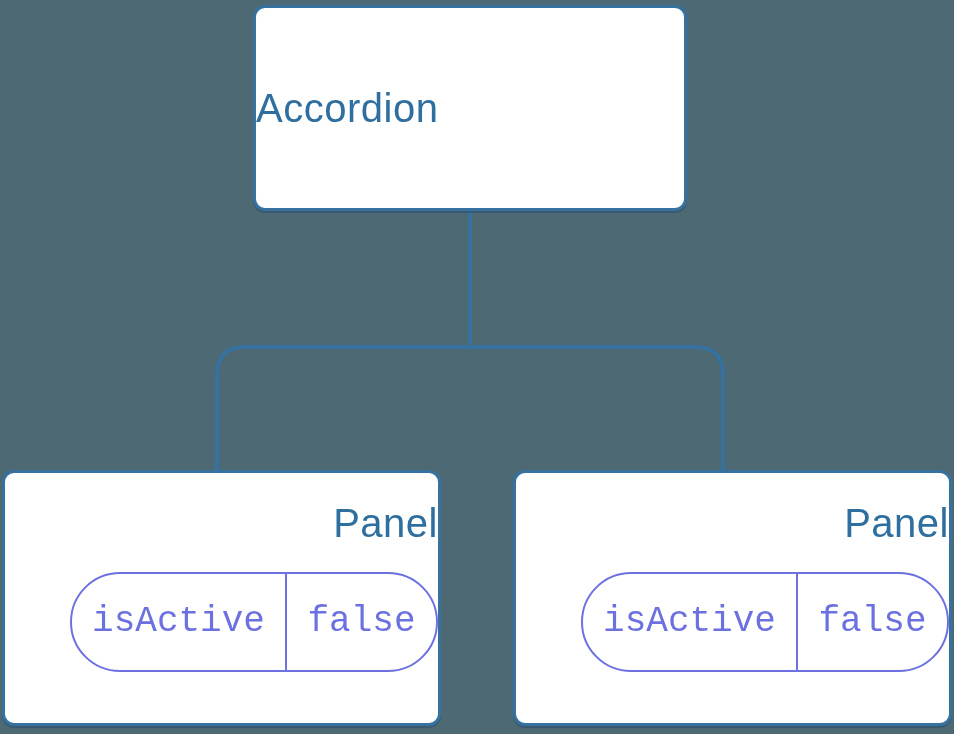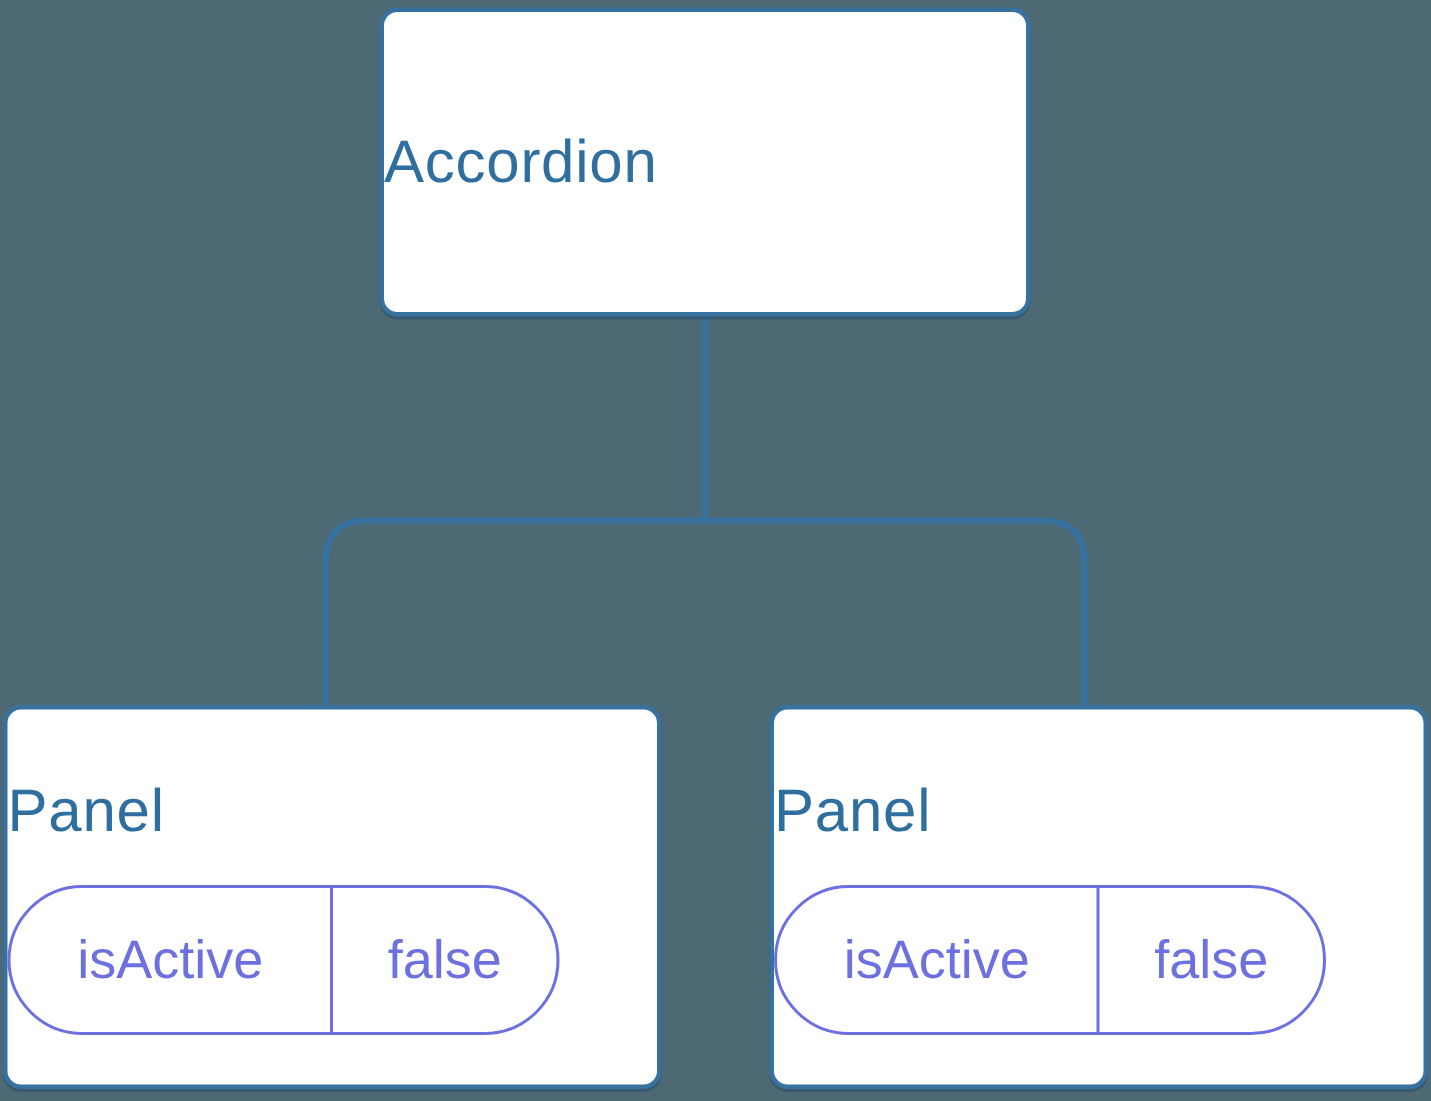--- a/index.html
+++ b/index.html
@@ -31,39 +31,40 @@
   .node-title{
     color:var(--node-text);
     font-size:40px;
     font-weight:500;
     letter-spacing:0.5px;
     line-height:44px;
     text-align:center;
   }
   .panel-node{
     width:439px; top:470px; height:256px;
-    display:flex; flex-direction:column; align-items:flex-start;
-    padding-top:46px;
+    display:flex; flex-direction:column; align-items:flex-end;
+    padding-top:28px;
   }
   .panel-left{left:2px;}
   .panel-right{left:513px;}
   .state-pill{
     margin-top:27px;
     width:368px; height:100px;
     border:2px solid var(--accent);
     border-radius:50px;
     display:flex;
     overflow:hidden;
     background:var(--node-fill);
   }
   .state-cell{
     display:flex; align-items:center; justify-content:center;
     color:var(--accent);
     font-size:36px;
     line-height:1;
+    font-family:Liberation Mono, monospace;
   }
   .state-key{width:215px; border-right:2px solid var(--accent);}
   .state-value{flex:1;}
   svg.connectors{
     position:absolute; left:0; top:0; width:954px; height:734px;
     z-index:1;
   }
   svg.connectors path{
     stroke:var(--node-border);
     stroke-width:4;

